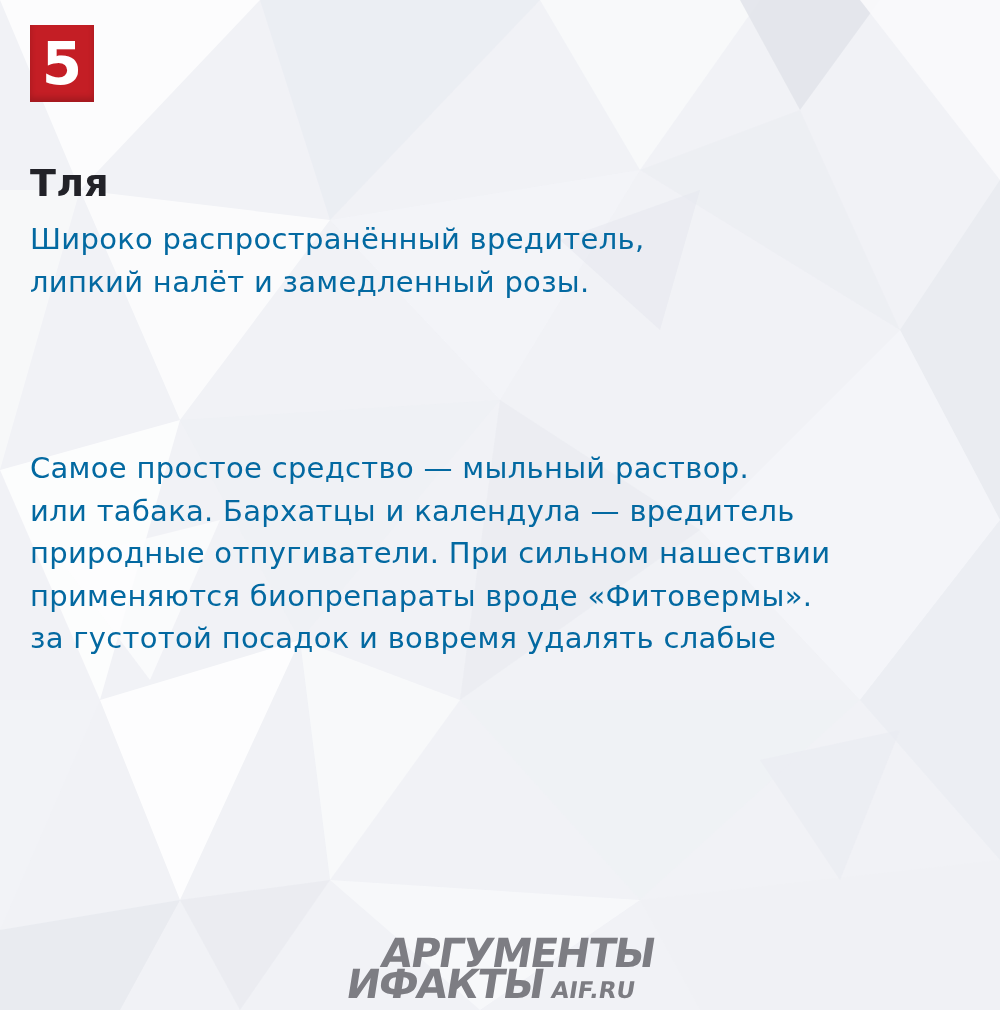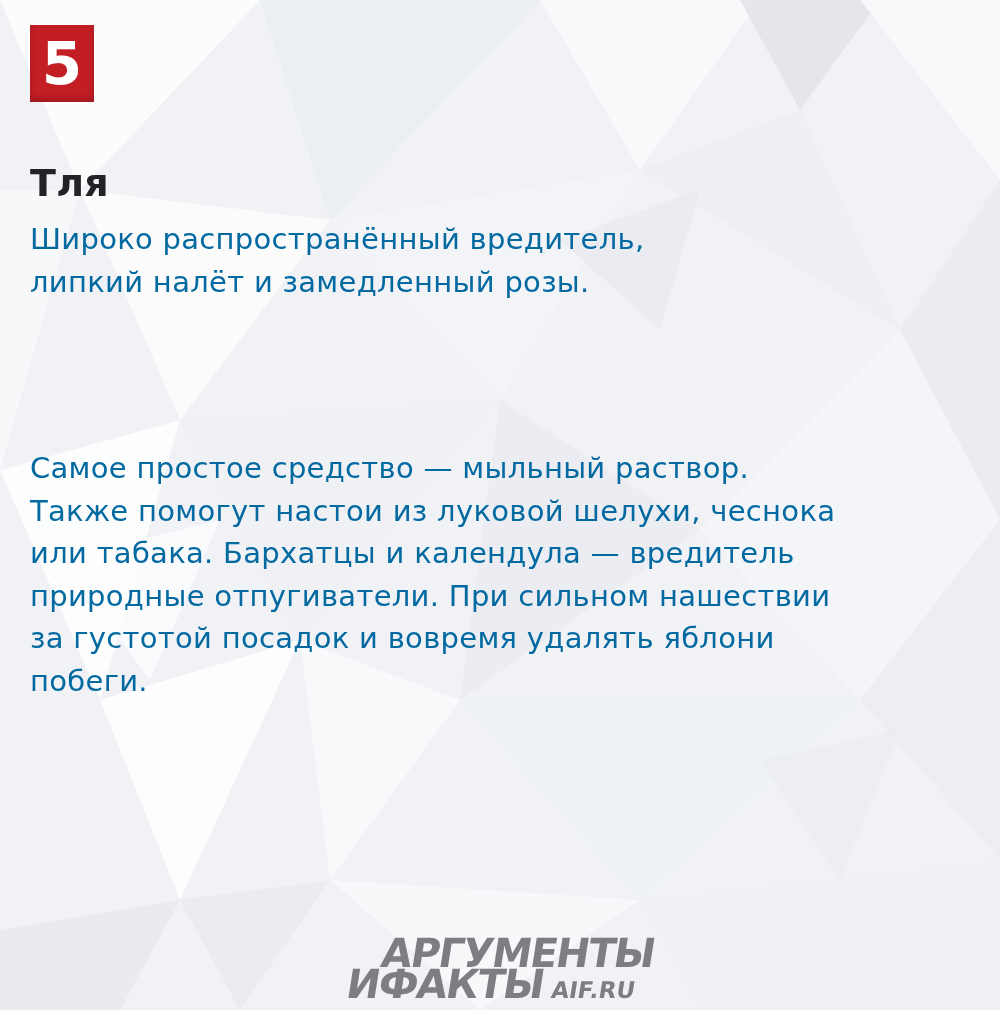--- a/index.html
+++ b/index.html
@@ -149,25 +149,24 @@
 
     <h1 class="card-title">Тля</h1>
 
     <div class="paragraph paragraph-1">
         <div class="line">Широко распространённый вредитель,</div>
         <div class="line">липкий налёт и замедленный розы.</div>
       </div>
 
     <div class="paragraph paragraph-2">
         <div class="line">Самое простое средство — мыльный раствор.</div>
-        <div class="line">Также помогут настои из луковой шелухи, чеснока</div>
         <div class="line">или табака. Бархатцы и календула — вредитель</div>
         <div class="line">природные отпугиватели. При сильном нашествии</div>
-        <div class="line">за густотой посадок и вовремя удалять яблони</div>
-        <div class="line">побеги.</div>
+        <div class="line">применяются биопрепараты вроде «Фитовермы».</div>
+        <div class="line">за густотой посадок и вовремя удалять слабые</div>
       </div>
 
     <div class="footer-logo">
       <div class="logo-line-top">АРГУМЕНТЫ</div>
       <div class="logo-line-bottom">
         <span>ИФАКТЫ</span>
         <span class="logo-domain">AIF.RU</span>
       </div>
     </div>
 

